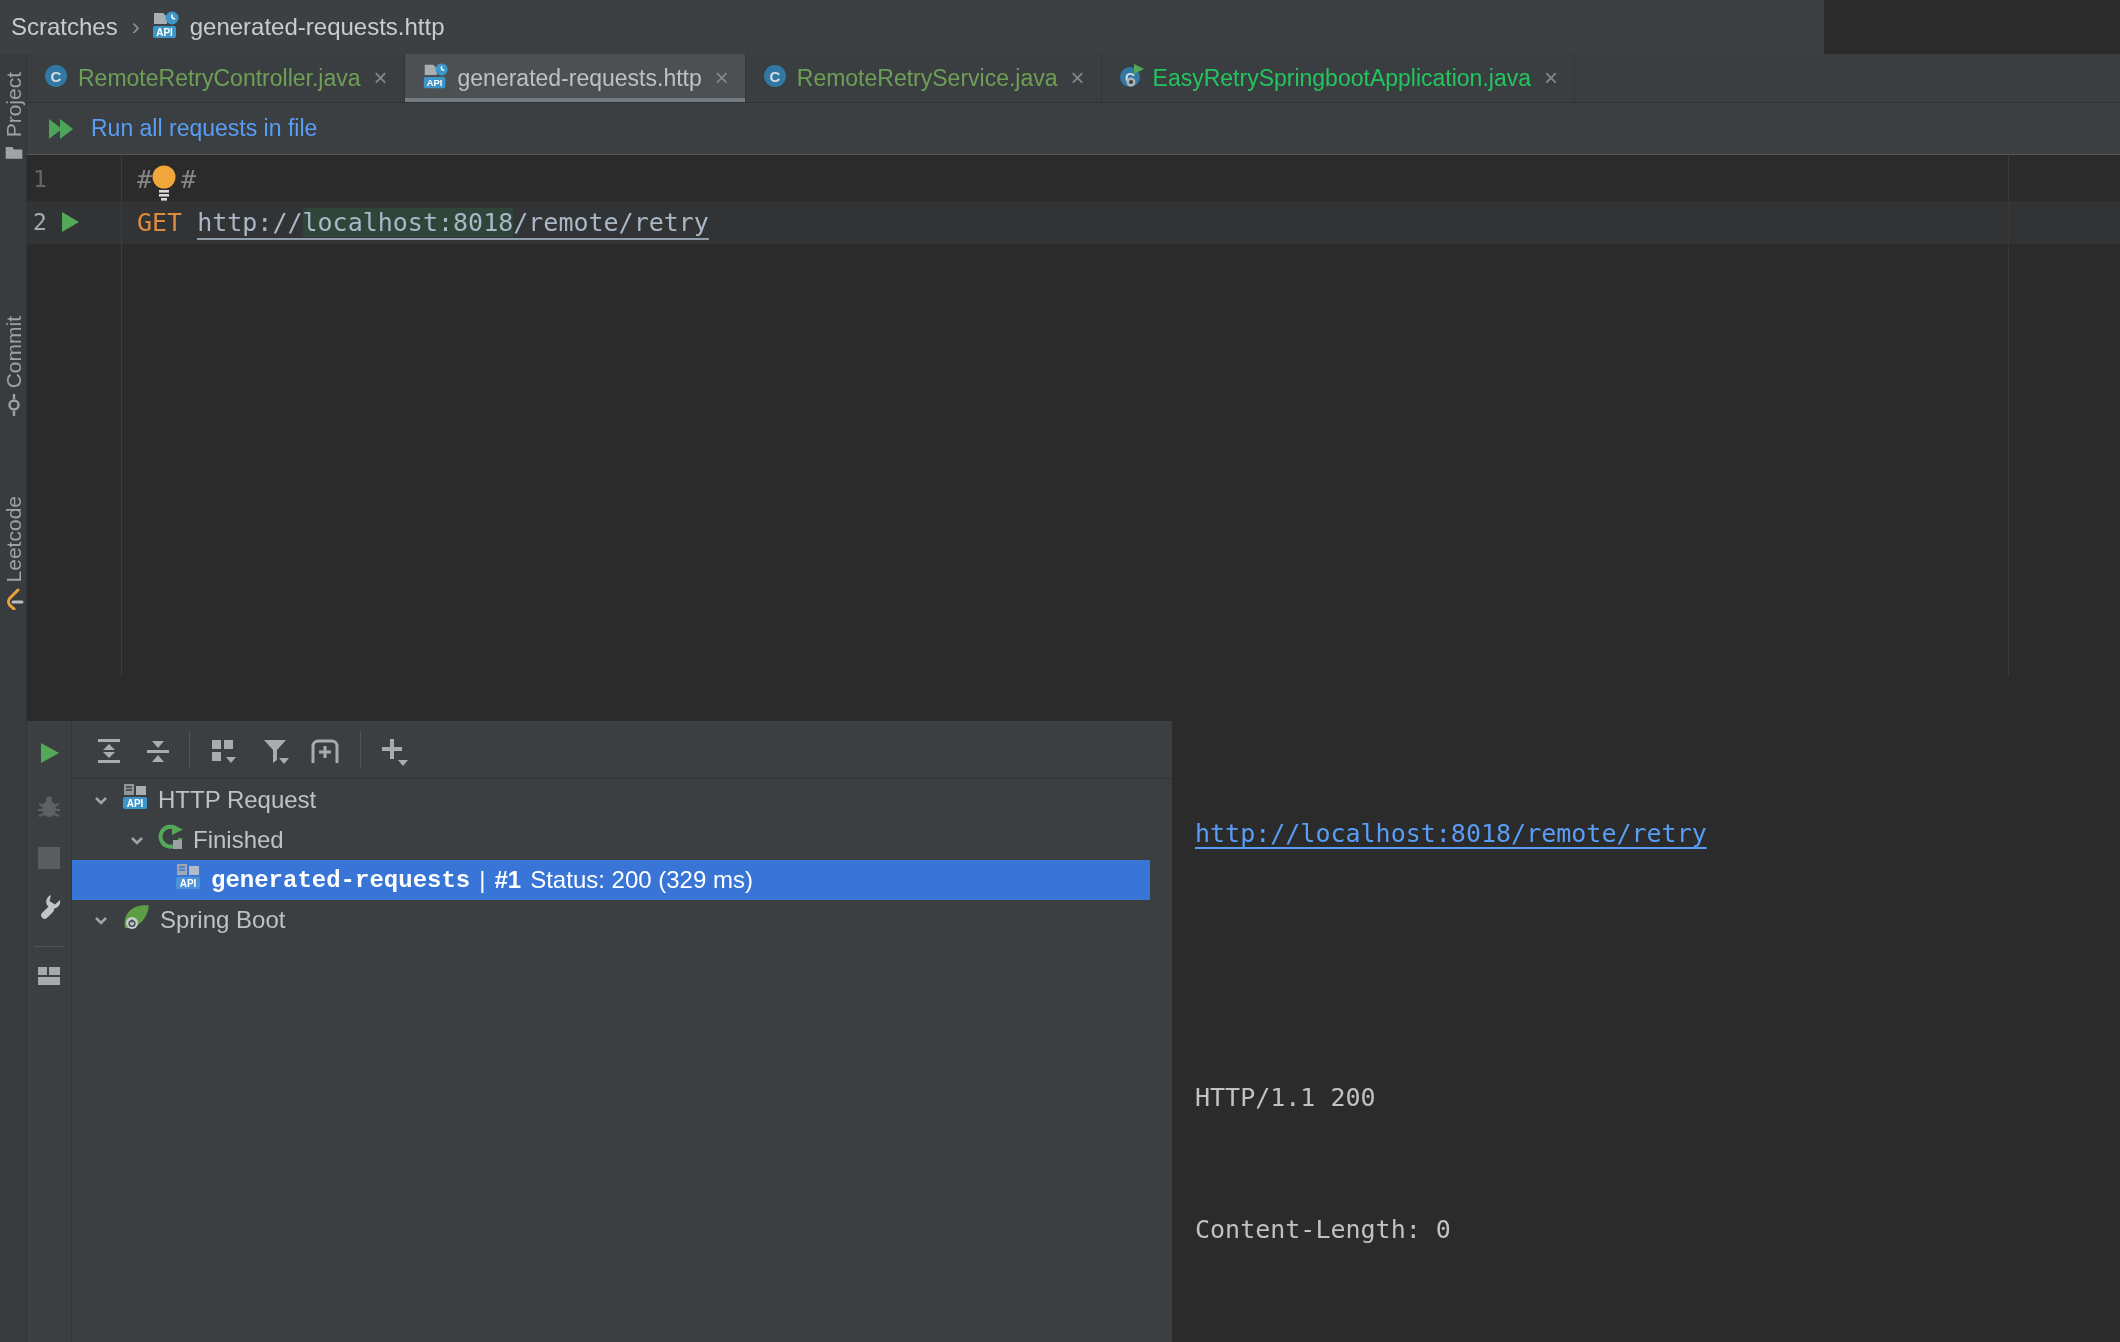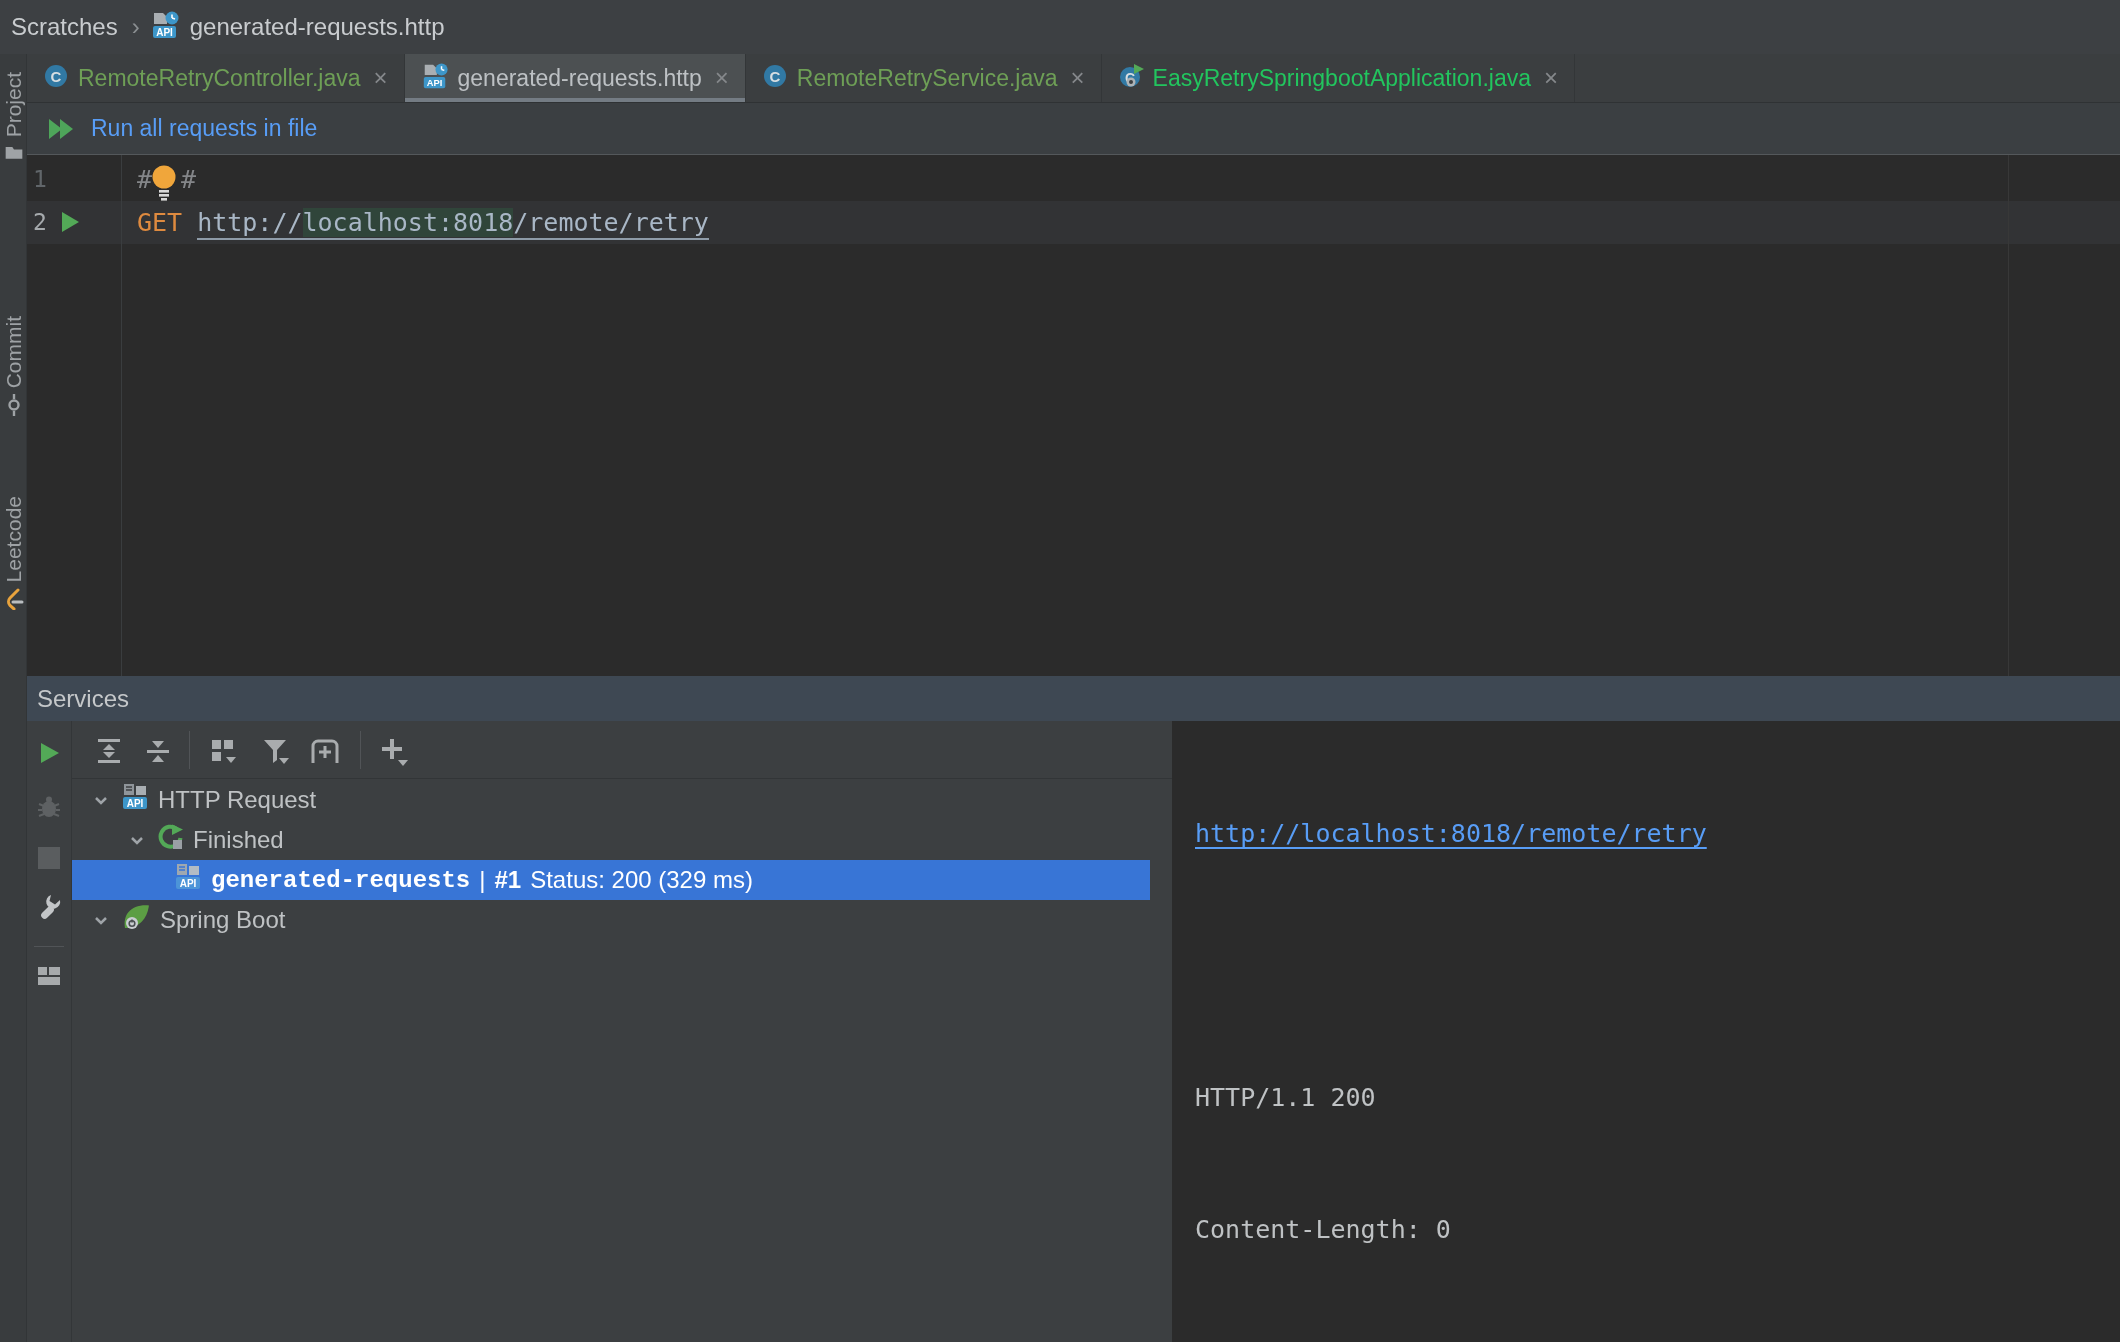--- a/index.html
+++ b/index.html
@@ -1,21 +1,21 @@
 <!DOCTYPE html>
 <html><head>
 <meta charset="utf-8">
 <style>
   html,body{margin:0;padding:0;background:#1e1e1e;}
   .app{position:relative;width:2120px;height:1342px;background:#2B2B2B;overflow:hidden;
        font-family:"Liberation Sans",sans-serif;-webkit-font-smoothing:antialiased;}
   .abs{position:absolute;}
 
   
-  .breadcrumb-bar{left:0;top:0;width:2120px;height:54px;background:#3D4043;display:flex;align-items:center;}
+  .breadcrumb-bar{left:0;top:0;width:1824px;height:54px;background:#3D4043;display:flex;align-items:center;}
   .crumb{color:#C9CCCF;font-size:24px;}
   .crumb-sep{color:#8A8E91;font-size:24px;margin:0 10px 0 14px;}
   .breadcrumb-bar .file-ico{margin-right:10px;}
 
   
   .tab-bar{left:0;top:54px;width:2120px;height:49px;background:#3B3E40;display:flex;align-items:stretch;
            padding-left:27px;box-sizing:border-box;border-bottom:1px solid #2F3234;}
   .tab{position:relative;display:flex;align-items:center;gap:9px;padding:0 16px;border-right:1px solid #333638;}
   .tab .label{font-size:23px;color:#BDC1C4;white-space:nowrap;}
   .tab.green .label{color:#6E9F56;}
@@ -217,23 +217,20 @@
       <span class="vlabel">Leetcode</span>
       <span>
         <svg width="20" height="22" viewBox="0 0 20 22">
             <path d="M14 2 L6 10 a5.5 5.5 0 0 0 0 7.5 L10 21" stroke="#E8A33D" stroke-width="3" fill="none" stroke-linecap="round"></path>
             <line x1="9" y1="14" x2="18" y2="14" stroke="#B9BDC0" stroke-width="3" stroke-linecap="round"></line>
           </svg>
       </span>
     </div>
   </div>
 
-  <div class="abs svc-header">
-    <span class="svc-title">Services</span>
-  </div>
 
   <div class="abs vtool">
     <span class="vt vt-run">
       <svg width="26" height="26">
           <polygon points="5,3 23,13 5,23" fill="#53A957"></polygon>
         </svg>
     </span>
     <span class="vt vt-debug">
       <svg width="26" height="26" viewBox="0 0 26 26">
         <ellipse cx="13" cy="15" rx="7" ry="8" fill="#5E6163"></ellipse>

